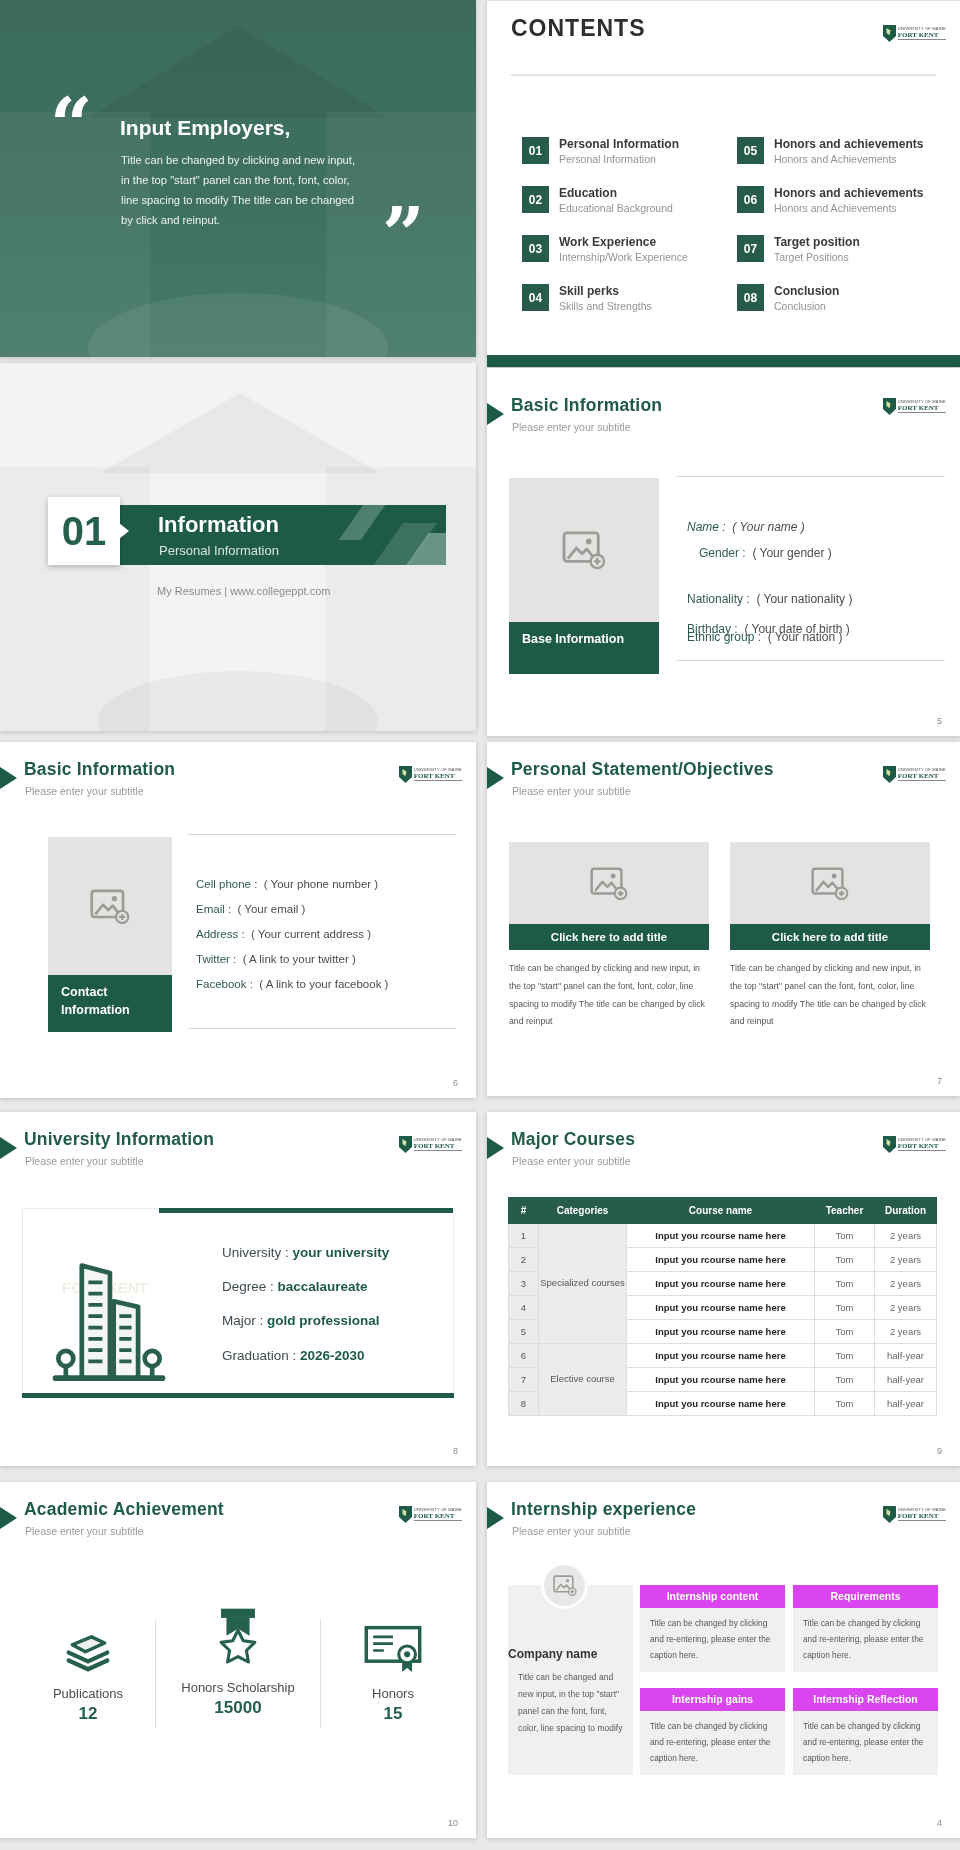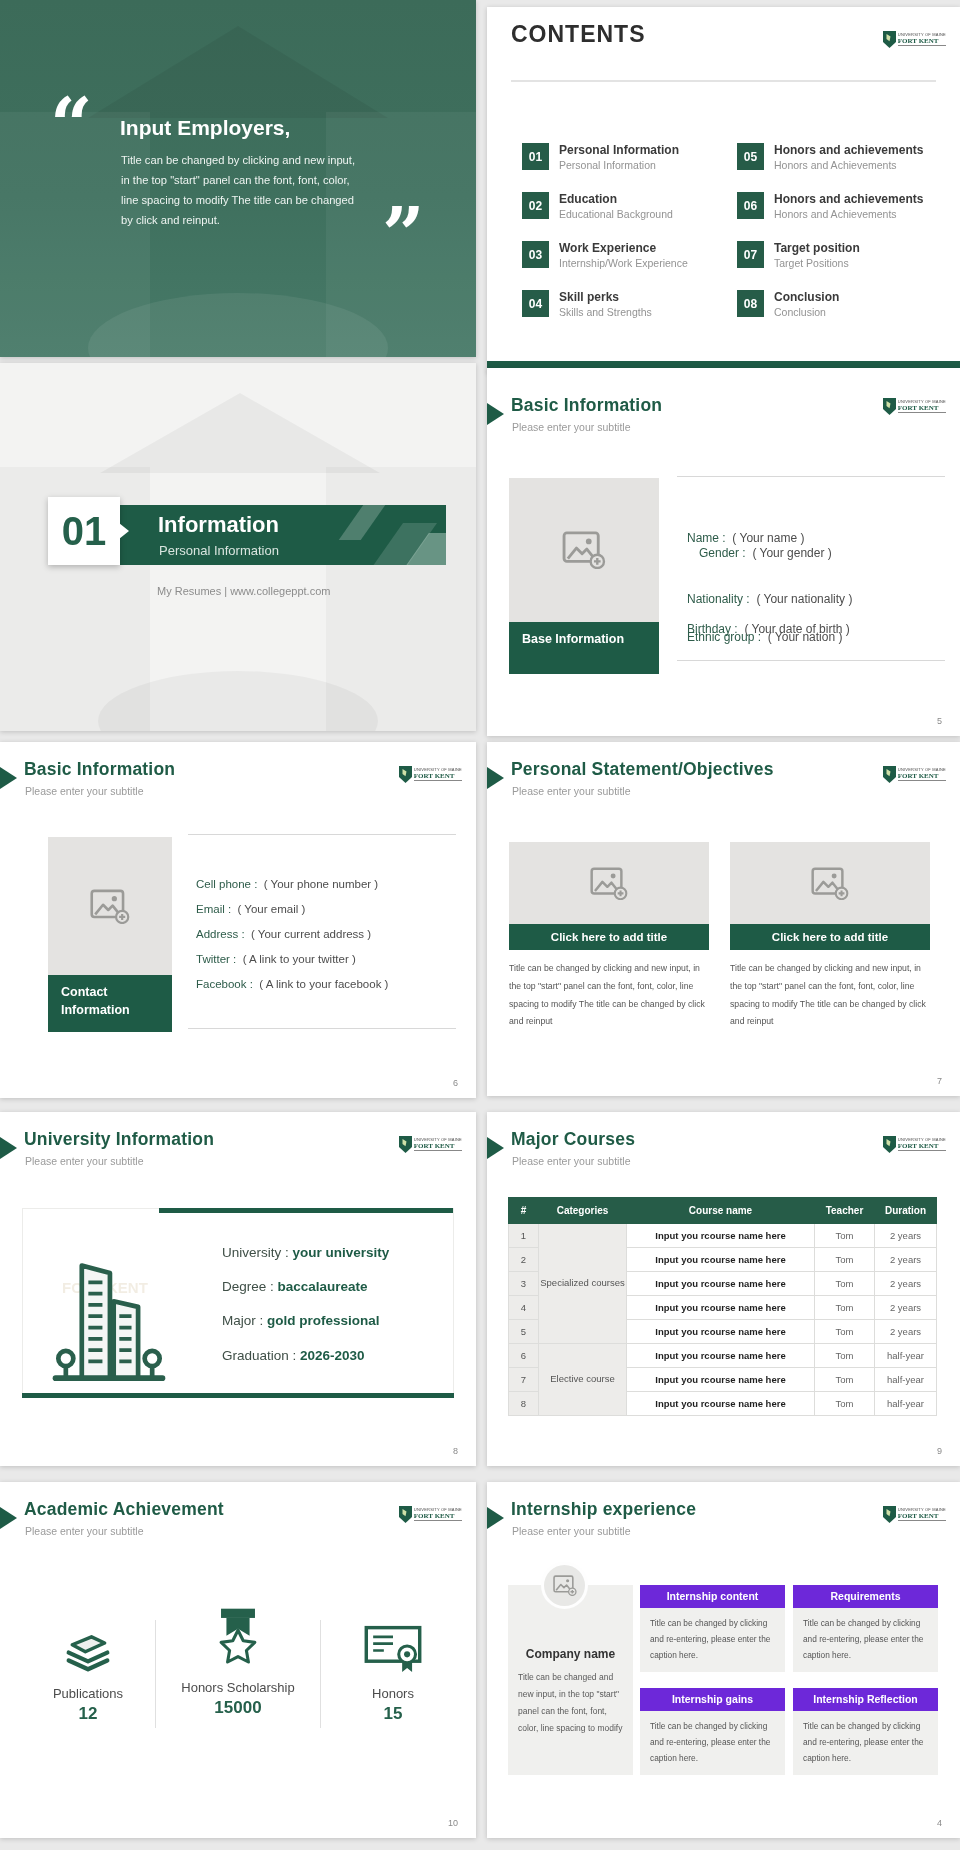--- a/index.html
+++ b/index.html
@@ -33,21 +33,21 @@
   
   #s-quote { left:0; top:0; width:476px; height:357px; background:linear-gradient(180deg,#3c6b59 0%,#3f705e 55%,#477a68 100%); }
   .qroof { position:absolute; left:88px; top:26px; width:0; height:0; border-left:150px solid transparent; border-right:150px solid transparent; border-bottom:92px solid rgba(0,0,0,.06); }
   .qwing { position:absolute; top:112px; width:150px; height:245px; background:rgba(255,255,255,.05); }
   .qplaza { position:absolute; left:88px; bottom:-46px; width:300px; height:110px; border-radius:50%; background:rgba(255,255,255,.07); }
   .qmark { position:absolute; color:#fff; font-family:"DejaVu Serif", serif; font-weight:bold; font-size:74px; line-height:1; }
   .qhead { position:absolute; left:120px; top:116px; font-size:21px; font-weight:bold; color:#fff; }
   .qbody { position:absolute; left:121px; top:150px; width:240px; font-size:11.2px; line-height:1.8; color:#eef4f1; }
 
   
-  #s-contents { left:487px; top:7px; width:473px; height:366px; }
+  #s-contents { left:487px; top:1px; width:473px; height:366px; }
   .c-title { position:absolute; left:24px; top:14px; font-size:23px; font-weight:bold; color:#2e2e2e; letter-spacing:1px; }
   .c-div { position:absolute; left:24px; right:24px; top:73px; height:2px; background:#e3e3e3; }
   .c-item { position:absolute; }
   .c-num { position:absolute; width:27px; height:27px; background:#265c48; color:#fff; font-size:12px; font-weight:bold; display:flex; align-items:center; justify-content:center; }
   .c-txt { position:absolute; left:37px; top:0; width:180px; }
   .c-t { font-size:12px; font-weight:bold; color:#3a3a3a; line-height:1.2; }
   .c-s { font-size:10.5px; color:#939393; margin-top:2px; }
   .c-footer { position:absolute; left:0; right:0; bottom:0; height:12px; background:#1e5b46; }
 
   
@@ -98,24 +98,24 @@
   .a-item { position:absolute; width:150px; text-align:center; }
   .a-icon { height:66px; display:flex; align-items:flex-end; justify-content:center; }
   .a-label { margin-top:10px; font-size:13px; color:#4c4c4c; }
   .a-value { margin-top:3px; font-size:17px; font-weight:bold; color:#25604b; }
   .vline { position:absolute; width:1px; background:#e0e0e0; top:138px; height:108px; }
 
   
   #s-int { left:487px; top:1482px; width:473px; height:356px; }
   .co-card { position:absolute; left:21px; top:103px; width:125px; height:190px; background:#f0f0ee; }
   .co-circle { position:absolute; left:54px; top:80px; width:47px; height:47px; border-radius:50%; background:#e8e8e6; border:3px solid rgba(255,255,255,.95); display:flex; align-items:center; justify-content:center; z-index:2; }
-  .co-name { position:absolute; left:0; width:100%; top:62px; text-align:center; font-size:12px; font-weight:bold; color:#333; }
+  .co-name { position:absolute; left:0; width:100%; top:62px; font-size:12px; font-weight:bold; color:#333; }
   .co-body { position:absolute; left:10px; top:84px; width:105px; font-size:8.5px; line-height:2.0; color:#5a5a5a; }
   .i-card { position:absolute; width:145px; }
-  .i-head { height:23px; background:#6d28d9; color:#fff; font-size:10.5px; font-weight:bold; text-align:center; line-height:23px; }
+  .i-head { height:23px; background:#d946ef; color:#fff; font-size:10.5px; font-weight:bold; text-align:center; line-height:23px; }
   .i-body { background:#f0f0ee; padding:7px 10px; height:64px; font-size:8.3px; line-height:1.95; color:#555; }
 </style>
 </head>
 <body>
 
 <section class="slide" id="s-quote">
   <span class="qroof"></span>
   <span class="qwing" style="left:0;"></span>
   <span class="qwing" style="right:0;"></span>
   <span class="qplaza"></span>
@@ -235,21 +235,21 @@
     <svg width="44" height="38" viewBox="0 0 46 40">
         <rect x="2" y="2" width="36" height="30" rx="3" fill="none" stroke="#9b9b98" stroke-width="3"></rect>
         <circle cx="28" cy="11" r="3" fill="#9b9b98"></circle>
         <path d="M6 29 L15 18 L21 24 L26 19 L34 29" fill="none" stroke="#9b9b98" stroke-width="3" stroke-linejoin="round"></path>
         <circle cx="37" cy="32" r="7" fill="#e4e3e1" stroke="#9b9b98" stroke-width="2.5"></circle>
         <path d="M37 28.5 v7 M33.5 32 h7" stroke="#9b9b98" stroke-width="2.5"></path>
       </svg>
   </div>
   <div class="glabel" style="left:22px; top:254px; width:150px; height:52px;">Base Information</div>
   <div class="hline" style="left:190px; top:108px; width:268px;"></div>
-  <div class="frow" style="left:200px; top:163px;"><span class="flabel">Name :</span>&nbsp; <span class="fvalue">( Your name )</span></div>
+  <div class="frow" style="left:200px; top:152px;font-style:italic;"><span class="flabel">Name :</span>&nbsp; <span class="fvalue">( Your name )</span></div>
   <div class="frow" style="left:188px; top:178px;margin-left:24px;"><span class="flabel">Gender :</span>&nbsp; <span class="fvalue">( Your gender )</span></div>
   <div class="frow" style="left:200px; top:206px;margin-top:48px;"><span class="flabel">Birthday :</span>&nbsp; <span class="fvalue">( Your date of birth )</span></div>
   <div class="frow" style="left:200px; top:224px;"><span class="flabel">Nationality :</span>&nbsp; <span class="fvalue">( Your nationality )</span></div>
   <div class="frow" style="left:200px; top:262px;"><span class="flabel">Ethnic group :</span>&nbsp; <span class="fvalue">( Your nation )</span></div>
   <div class="hline" style="left:190px; top:292px; width:268px;"></div>
   <span class="pagenum">5</span>
 </section>
 
 <section class="slide" id="s-contact">
   <span class="tri"></span>

